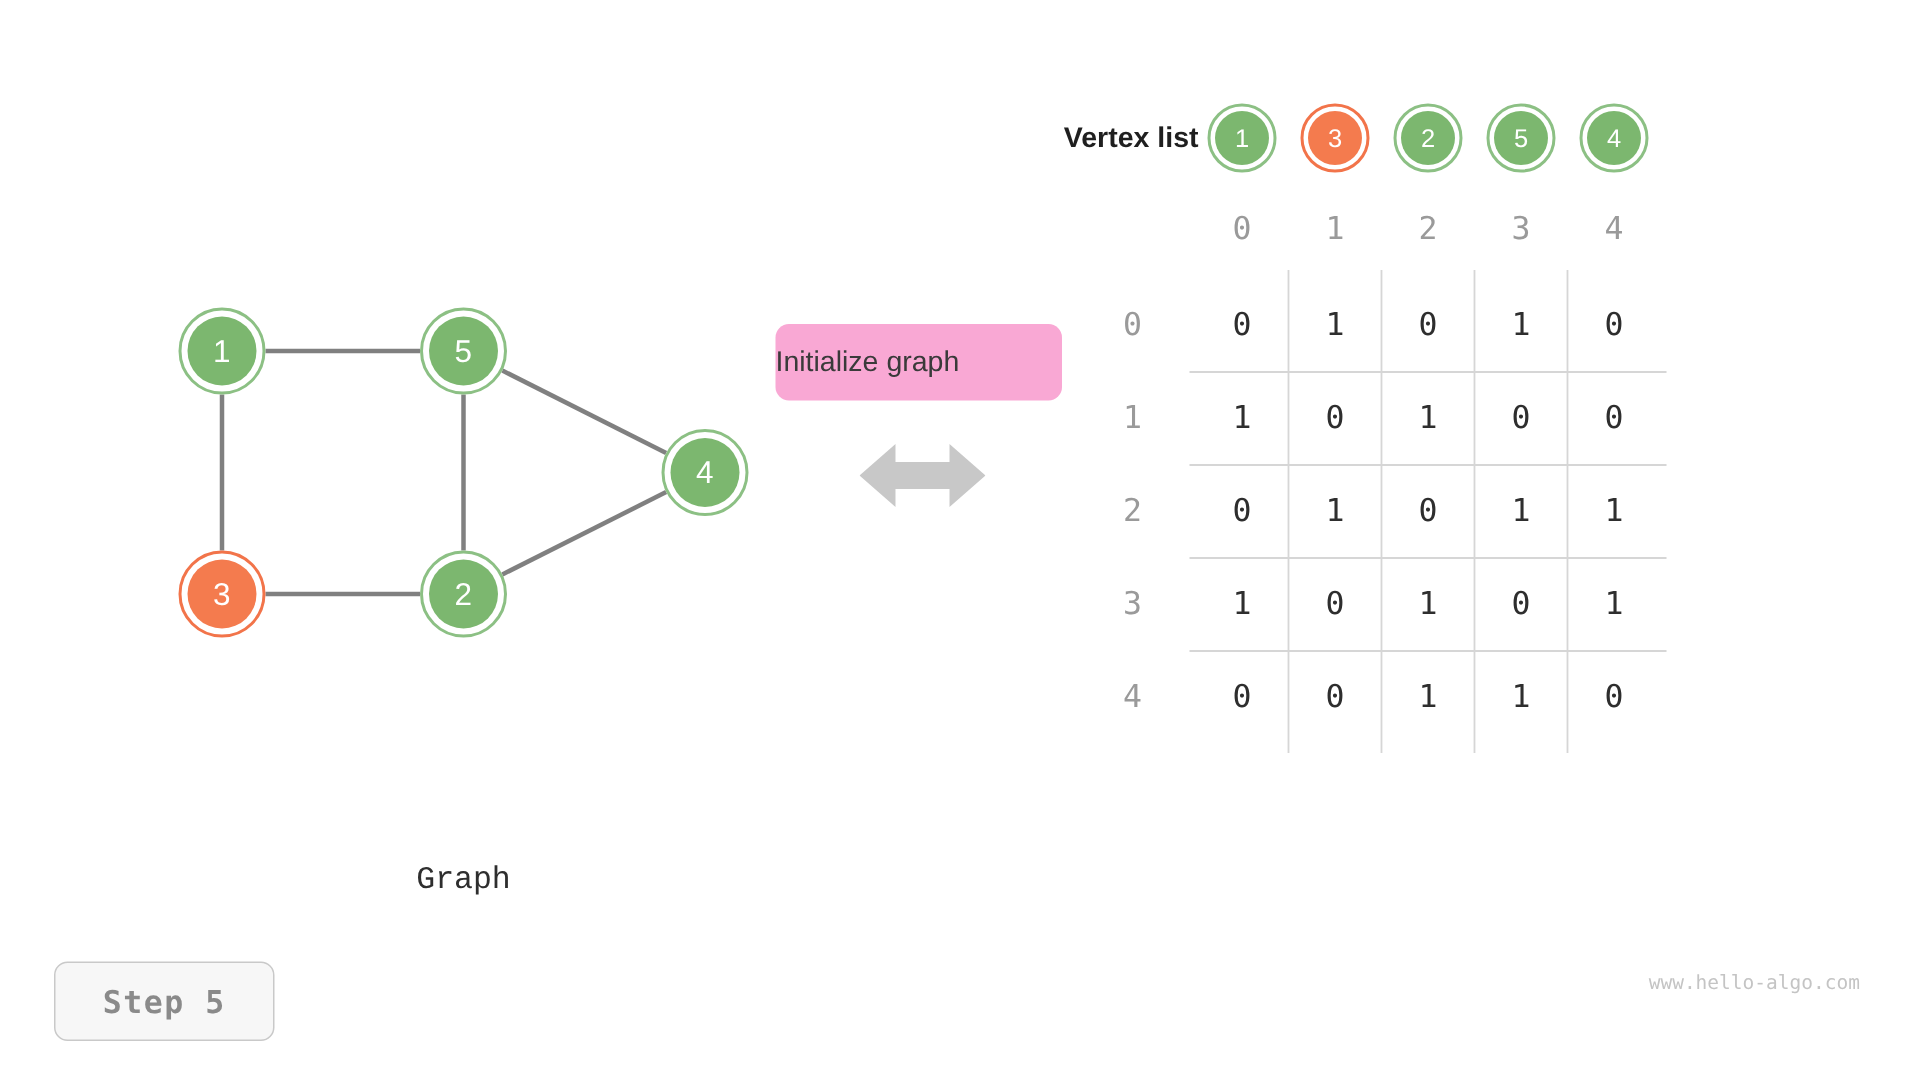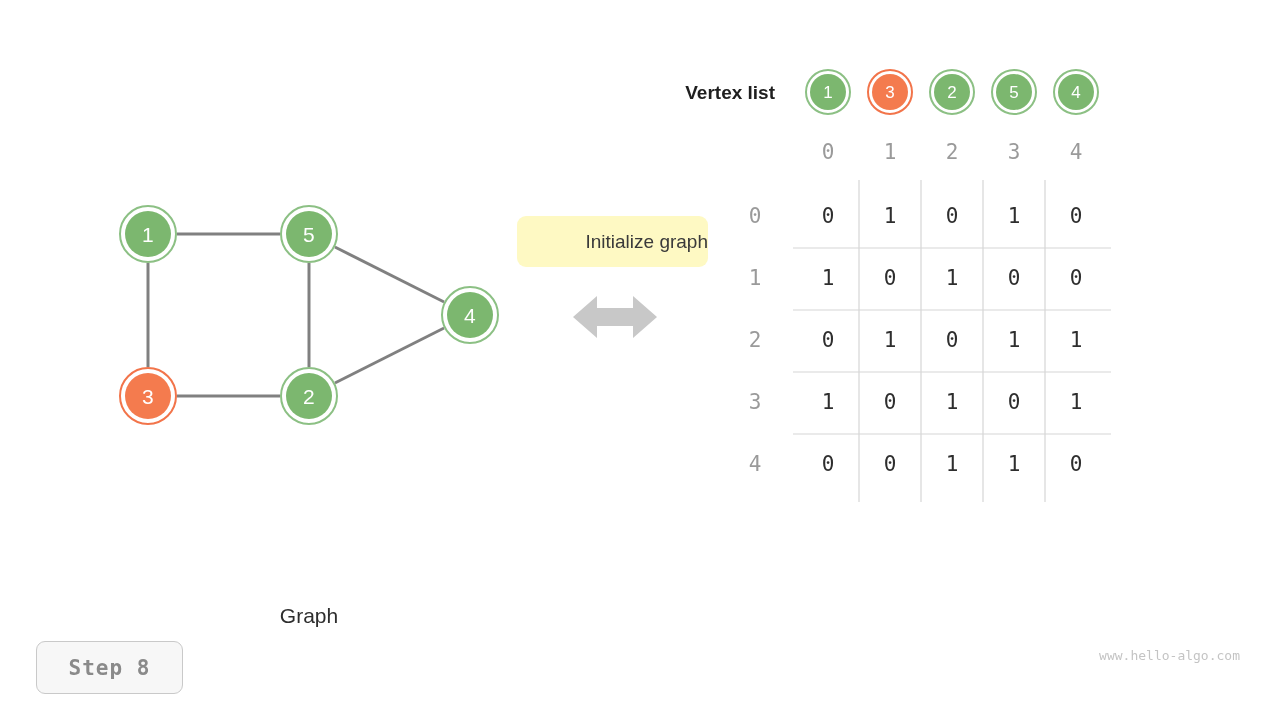--- a/index.html
+++ b/index.html
@@ -71,44 +71,44 @@
   .gnode.orange { border-color: #f2744a; background: #ffffff; }
   .gnode.orange .inner { background: #f47b4e; }
 
   
   #init-label {
     position: absolute;
     left: 517px;
     top: 216px;
     width: 191px;
     height: 51px;
-    background: #fef9c3;
+    background: #f9a8d4;
     border-radius: 9px;
     display: flex;
     align-items: center;
-    justify-content: flex-end;
+    justify-content: flex-start;
     font-size: 19px;
     color: #3a3a3a;
   }
   #arrow-wrap {
     position: absolute;
     left: 573px;
     top: 294px;
     width: 84px;
     height: 46px;
   }
 
   
   .side-label {
     position: absolute;
     font-size: 19px;
     font-weight: bold;
     text-align: right;
   }
-  #vertex-list-label { left: 600px; top: 82px; width: 175px; color: #1f1f1f; }
+  #vertex-list-label { left: 624px; top: 82px; width: 175px; color: #1f1f1f; }
   #index-label       { left: 600px; top: 142px; width: 175px; color: #8a8a8a; }
 
   .vnode {
     position: absolute;
     top: 69px;
     width: 46px;
     height: 46px;
     border-radius: 50%;
     box-sizing: border-box;
     border: 2px solid transparent;
@@ -167,21 +167,21 @@
     color: #2e2e2e;
   }
 
   
   .caption {
     position: absolute;
     font-size: 21px;
     color: #2e2e2e;
     text-align: center;
   }
-  #caption-graph  { left: 184px; top: 604px; width: 250px; }
+  #caption-graph  { left: 184px; top: 576px; width: 250px; font-family: Liberation Mono, monospace; }
   #caption-matrix { left: 814px; top: 604px; width: 250px; }
 
   #step-box {
     position: absolute;
     left: 36px;
     top: 641px;
     width: 145px;
     height: 51px;
     background: #f7f7f7;
     border: 1px solid #c9c9c9;
@@ -332,18 +332,18 @@
       <div class="cell" style="left: 797px; top: 452px;">0</div>
       <div class="cell" style="left: 859px; top: 452px;">0</div>
       <div class="cell" style="left: 921px; top: 452px;">1</div>
       <div class="cell" style="left: 983px; top: 452px;">1</div>
       <div class="cell" style="left: 1045px; top: 452px;">0</div>
     </div>
 
   <div class="caption" id="caption-graph">Graph</div>
 
   <div id="step-box">
-    <span>Step 8</span>
+    <span>Step 5</span>
   </div>
 
   <div id="watermark">www.hello-algo.com</div>
 
 </div>
 
 </body></html>

